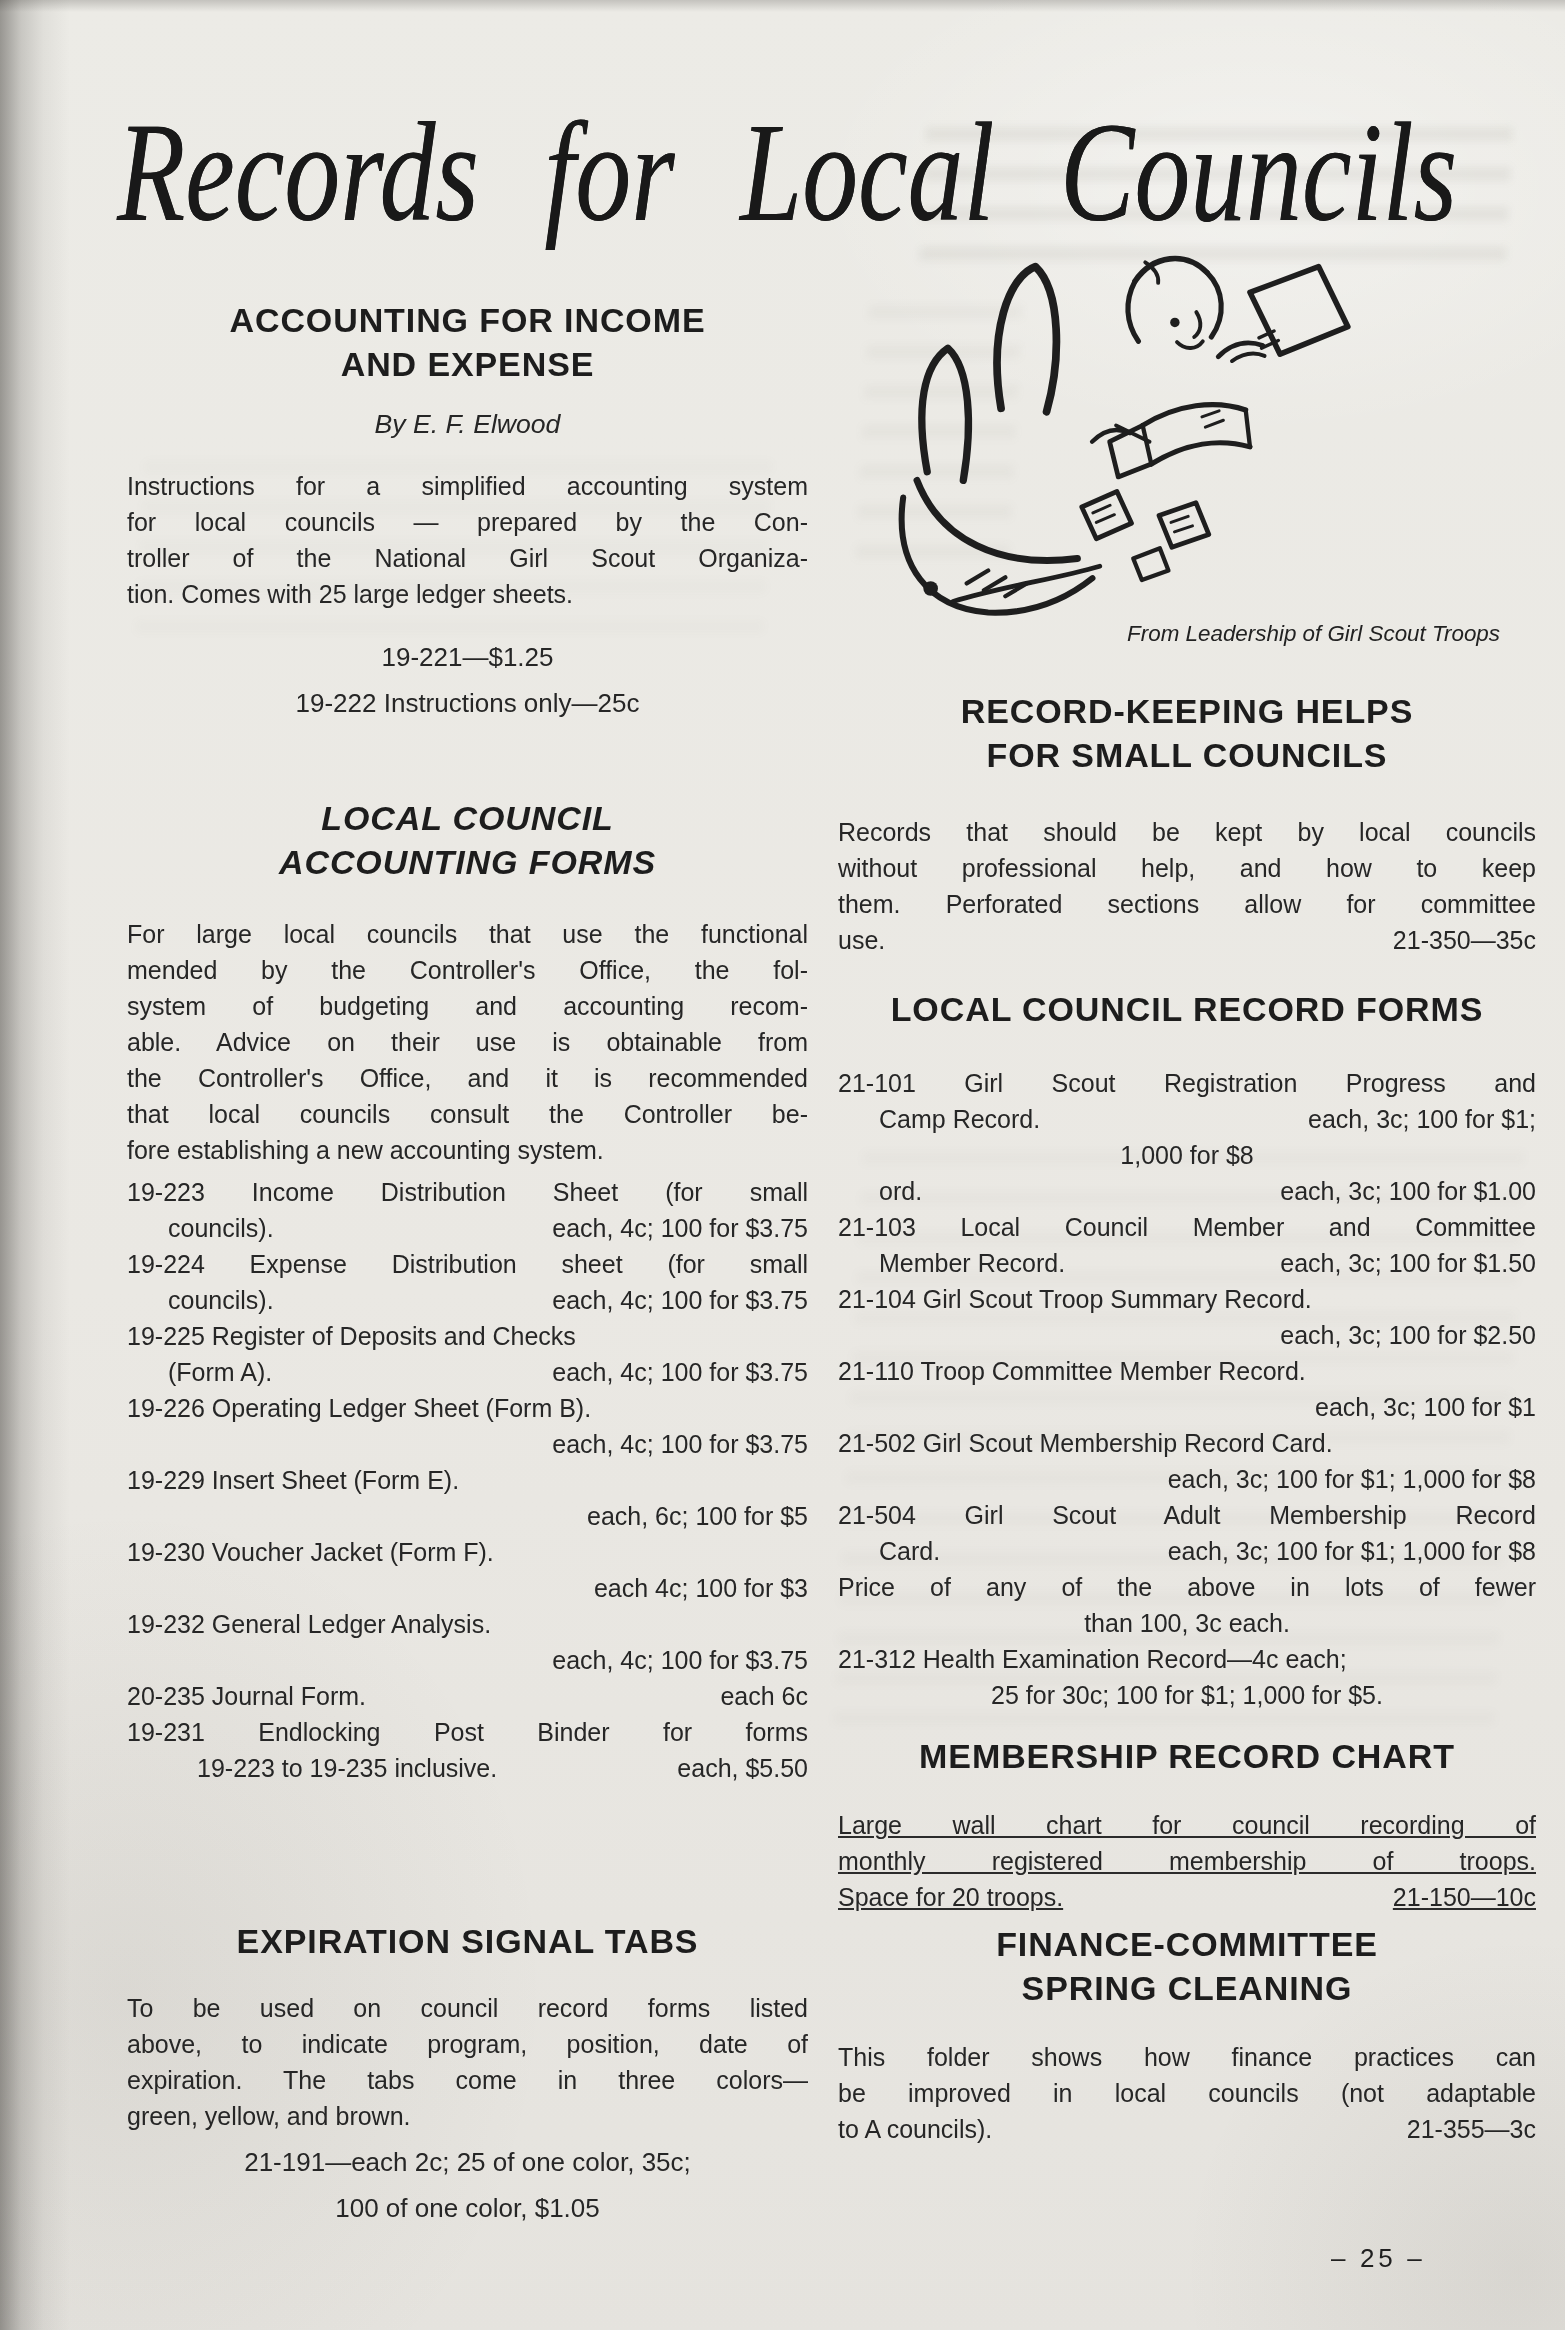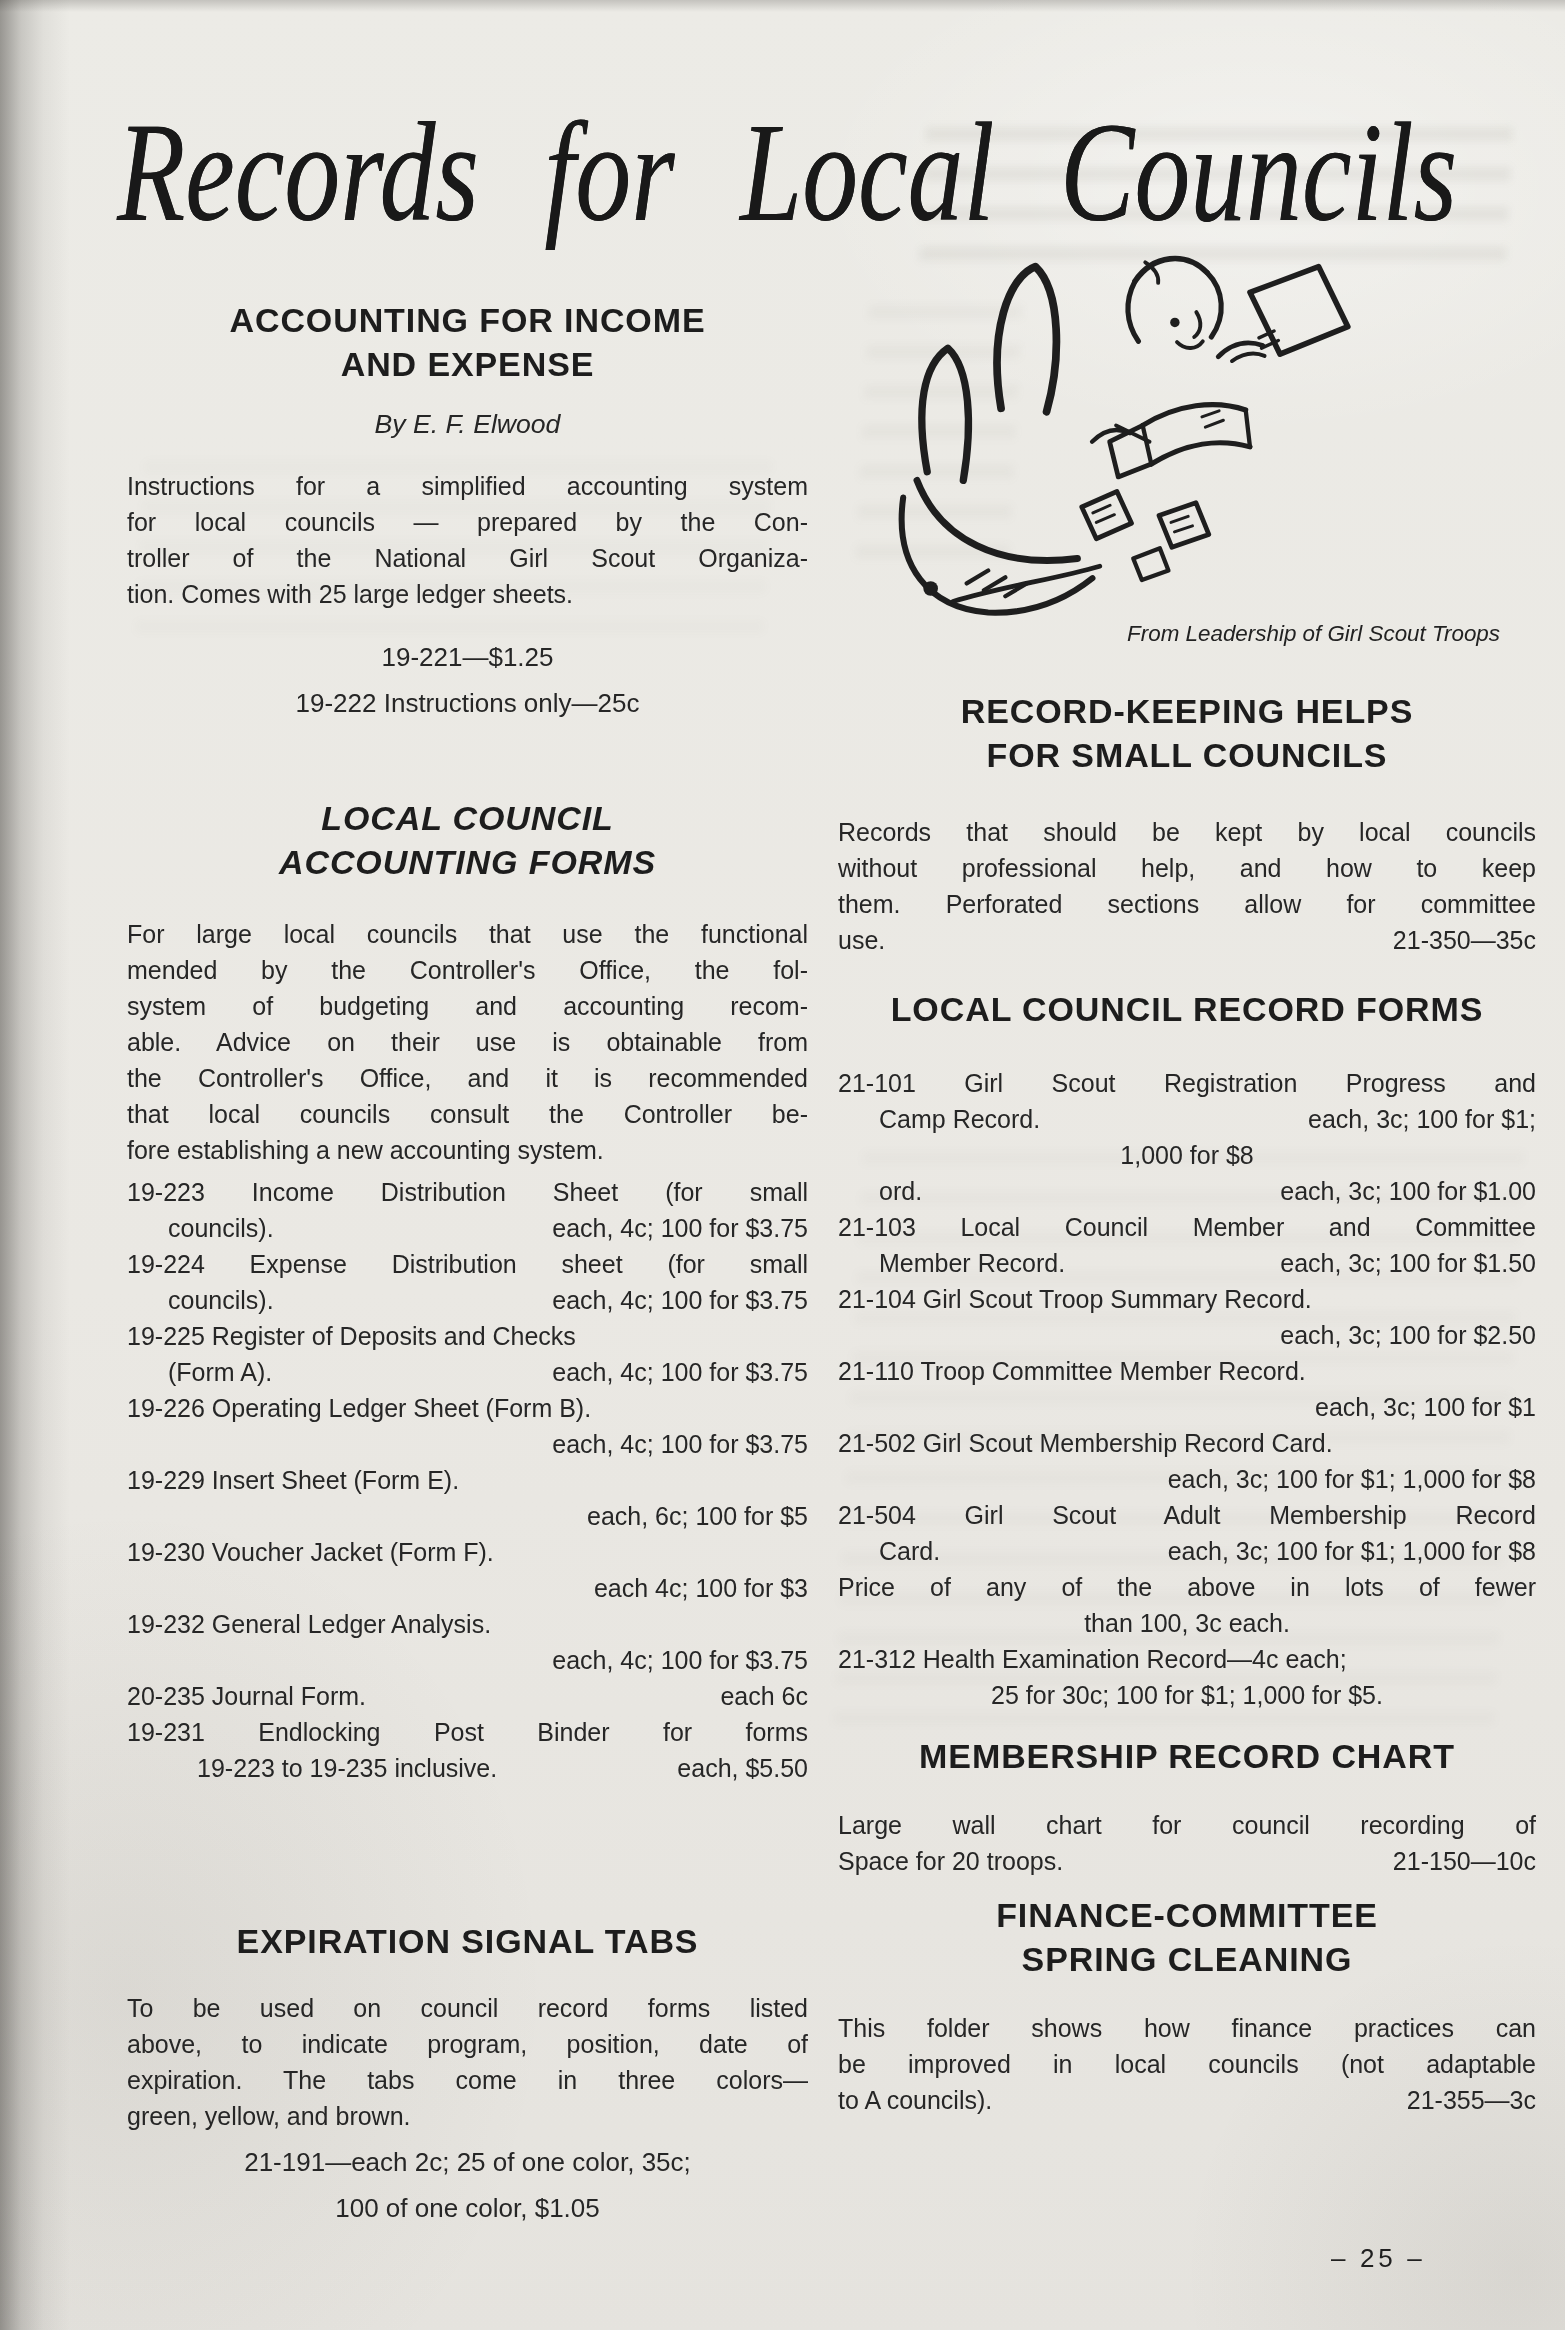--- a/index.html
+++ b/index.html
@@ -234,22 +234,23 @@
           <span>Card.</span>
           <span class="price">each, 3c; 100 for $1; 1,000 for $8</span>
         </div>
         <div class="row j">Price of any of the above in lots of fewer</div>
         <div class="row c">than 100, 3c each.</div>
         <div class="row f">21-312 Health Examination Record—4c each;</div>
         <div class="row c">25 for 30c; 100 for $1; 1,000 for $5.</div>
       </div>
 
     <div class="hd" style="margin-bottom:29px;">MEMBERSHIP RECORD CHART</div>
-    <div class="rows" style="margin-bottom:14px;">
+    <div class="rows" style="margin-bottom:7px;text-decoration:underline;">
         <div class="row j">Large wall chart for council recording of</div>
+        <div class="row j">monthly registered membership of troops.</div>
         <div class="row f flex">
           <span>Space for 20 troops.</span>
           <span class="price">21-150—10c</span>
         </div>
       </div>
 
     <div class="hd" style="margin-bottom:29px;">
       <span>FINANCE-COMMITTEE</span><br>
       <span>SPRING CLEANING</span>
     </div>

